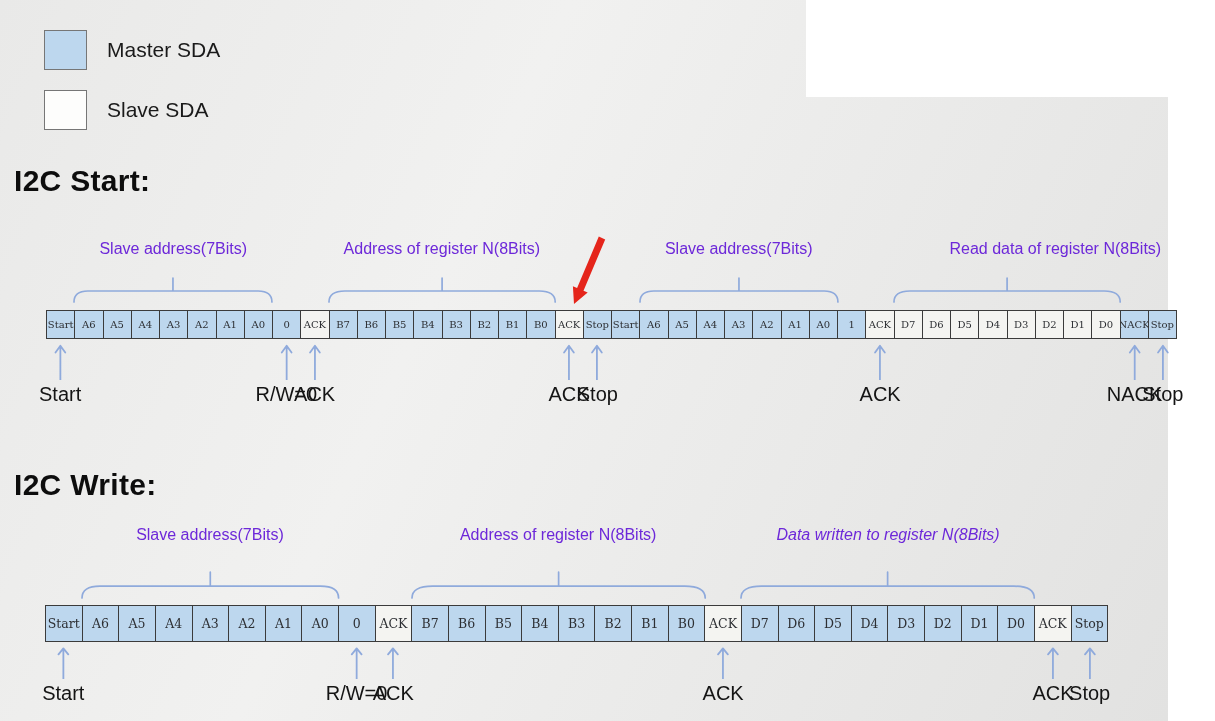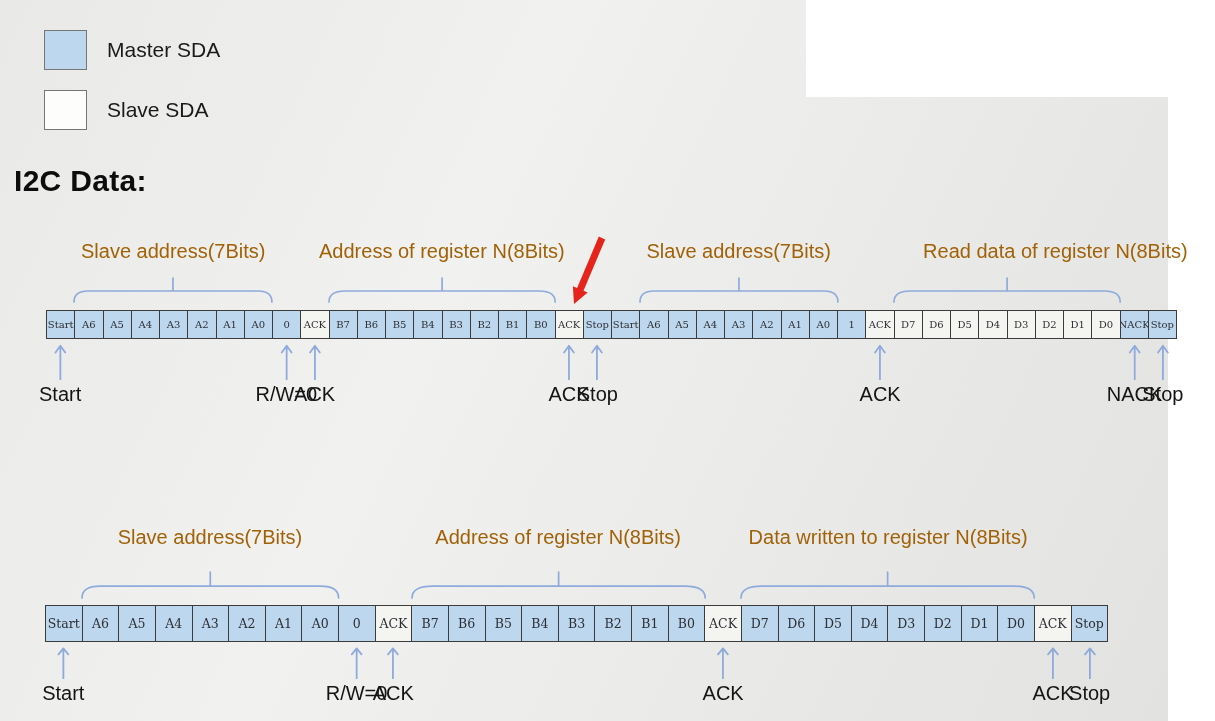--- a/index.html
+++ b/index.html
@@ -16,21 +16,21 @@
   .swatch.master{background:var(--master-fill);}
   .swatch.slave{background:#fdfdfc;}
   .legend-label{font-size:21px;color:#1a1a1a;}
 
   
   .heading{position:absolute;left:14px;font-size:30px;font-weight:700;color:#0d0d0d;letter-spacing:.3px;}
 
   
   .frame{position:absolute;}
   .group-label{position:absolute;top:var(--gl-top);transform:translateX(-50%);white-space:nowrap;
-    font-size:20px;color:#a16207;}
+    font-size:16px;color:#6d28d9;}
   svg.brace{position:absolute;top:var(--brace-top);height:var(--brace-h);overflow:visible;}
   svg.brace path{stroke:var(--accent);stroke-width:1.7;fill:none;stroke-linecap:round;stroke-linejoin:round;}
   .cells{position:absolute;left:0;right:0;top:var(--cells-top);height:var(--cells-h);display:flex;
     border:1.6px solid var(--cell-border);box-sizing:border-box;background:#fff;}
   .cell{flex:1;display:flex;align-items:center;justify-content:center;
     border-right:1.6px solid var(--cell-border);box-sizing:border-box;
     font-family:"DejaVu Serif",serif;color:#2d2f33;overflow:hidden;}
   .cell:last-child{border-right:none;}
   .cell.master{background:var(--master-fill);}
   .cell.slave{background:var(--slave-fill);}
@@ -57,21 +57,21 @@
 
   <div class="legend-item" style="left:44px;top:30px;">
     <span class="swatch master"></span>
     <span class="legend-label">Master SDA</span>
   </div>
   <div class="legend-item" style="left:44px;top:90px;">
     <span class="swatch slave"></span>
     <span class="legend-label">Slave SDA</span>
   </div>
 
-  <div class="heading" style="top:164px;">I2C Data:</div>
+  <div class="heading" style="top:164px;">I2C Start:</div>
   <div class="frame frame-read" style="left:46px;top:240px;width:1131px;height:172px;">
     <div class="groups">
         <div class="group-label" style="left: 11.25%;">Slave address(7Bits)</div>
         <svg viewBox="0 0 100 26" preserveAspectRatio="none" class="brace" style="left: 2.5%; width: 17.5%;">
           <path d="M0,26 Q0,15 7,15 L93,15 Q100,15 100,26 M50,15 L50,2" vector-effect="non-scaling-stroke"></path>
         </svg>
         <div class="group-label" style="left: 35%;">Address of register N(8Bits)</div>
         <svg viewBox="0 0 100 26" preserveAspectRatio="none" class="brace" style="left: 25%; width: 20%;">
           <path d="M0,26 Q0,15 7,15 L93,15 Q100,15 100,26 M50,15 L50,2" vector-effect="non-scaling-stroke"></path>
         </svg>
@@ -175,31 +175,32 @@
           </svg>
           <div class="anno-label">Stop</div>
         </div>
       </div>
   </div>
 
   <svg class="red-arrow" viewBox="0 0 44 72">
     <polygon points="37.2,3.4 15.5,54.7 19.7,56.4 6,68 4.9,50.2 9.1,51.9 30.8,0.6" style="fill:var(--red-arrow);stroke:none;"></polygon>
   </svg>
 
+  <div class="heading" style="top:468px;">I2C Write:</div>
   <div class="frame frame-write" style="left:45px;top:524px;width:1063px;height:190px;">
     <div class="groups">
         <div class="group-label" style="left: 15.5172%;">Slave address(7Bits)</div>
         <svg viewBox="0 0 100 26" preserveAspectRatio="none" class="brace" style="left: 3.44828%; width: 24.1379%;">
           <path d="M0,26 Q0,15 7,15 L93,15 Q100,15 100,26 M50,15 L50,2" vector-effect="non-scaling-stroke"></path>
         </svg>
         <div class="group-label" style="left: 48.2759%;">Address of register N(8Bits)</div>
         <svg viewBox="0 0 100 26" preserveAspectRatio="none" class="brace" style="left: 34.4828%; width: 27.5862%;">
           <path d="M0,26 Q0,15 7,15 L93,15 Q100,15 100,26 M50,15 L50,2" vector-effect="non-scaling-stroke"></path>
         </svg>
-        <div class="group-label" style="left: 79.3103%;">Data written to register N(8Bits)</div>
+        <div class="group-label" style="left: 79.3103%; font-style: italic;">Data written to register N(8Bits)</div>
         <svg viewBox="0 0 100 26" preserveAspectRatio="none" class="brace" style="left: 65.5172%; width: 27.5862%;">
           <path d="M0,26 Q0,15 7,15 L93,15 Q100,15 100,26 M50,15 L50,2" vector-effect="non-scaling-stroke"></path>
         </svg>
       </div>
     <div class="cells">
         <div class="cell master">Start</div>
         <div class="cell master">A6</div>
         <div class="cell master">A5</div>
         <div class="cell master">A4</div>
         <div class="cell master">A3</div>

